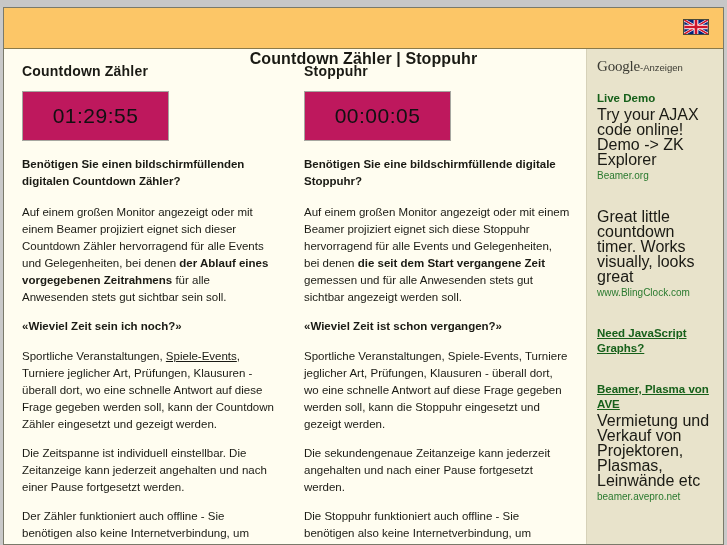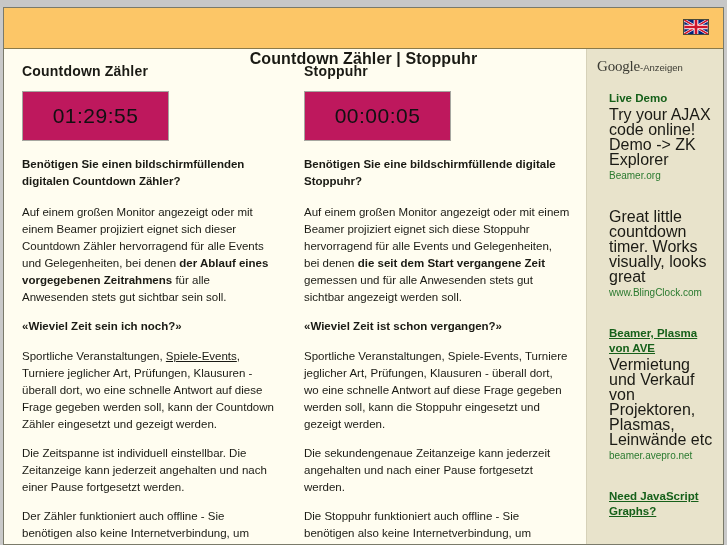--- a/index.html
+++ b/index.html
@@ -169,21 +169,21 @@
     color: #3b3b33;
     letter-spacing: -0.2px;
   }
   .ads-label {
     font-size: 9.5px;
     color: #3b3b33;
     font-family: "Liberation Sans", sans-serif;
   }
 
   .ad-block {
-    padding: 0 7px 0 22px;
+    padding: 0 7px 0 10px;
     margin-bottom: 26px;
   }
   .ad-title {
     display: block;
     font-size: 11.5px;
     font-weight: bold;
     color: #16601a;
     text-decoration: none;
     line-height: 15px;
     margin-bottom: 1px;
@@ -278,28 +278,28 @@
           <p class="ad-desc">Try your AJAX code online! Demo -&gt; ZK Explorer</p>
           <span class="ad-url">Beamer.org</span>
         </div>
 
         <div class="ad-block">
           <p class="ad-desc">Great little countdown timer. Works visually, looks great</p>
           <span class="ad-url">www.BlingClock.com</span>
         </div>
 
         <div class="ad-block">
+          <a class="ad-title underlined" href="#">Need JavaScript Graphs?</a>
+          <p class="ad-desc"></p>
+          <span class="ad-url"></span>
+        </div>
+
+        <div class="ad-block">
           <a class="ad-title underlined" href="#">Beamer, Plasma von AVE</a>
           <p class="ad-desc">Vermietung und Verkauf von Projektoren, Plasmas, Leinwände etc</p>
           <span class="ad-url">beamer.avepro.net</span>
         </div>
 
-        <div class="ad-block">
-          <a class="ad-title underlined" href="#">Need JavaScript Graphs?</a>
-          <p class="ad-desc"></p>
-          <span class="ad-url"></span>
-        </div>
-
       </div>
 
     </div>
   </div>
 </div>
 
 </body></html>

